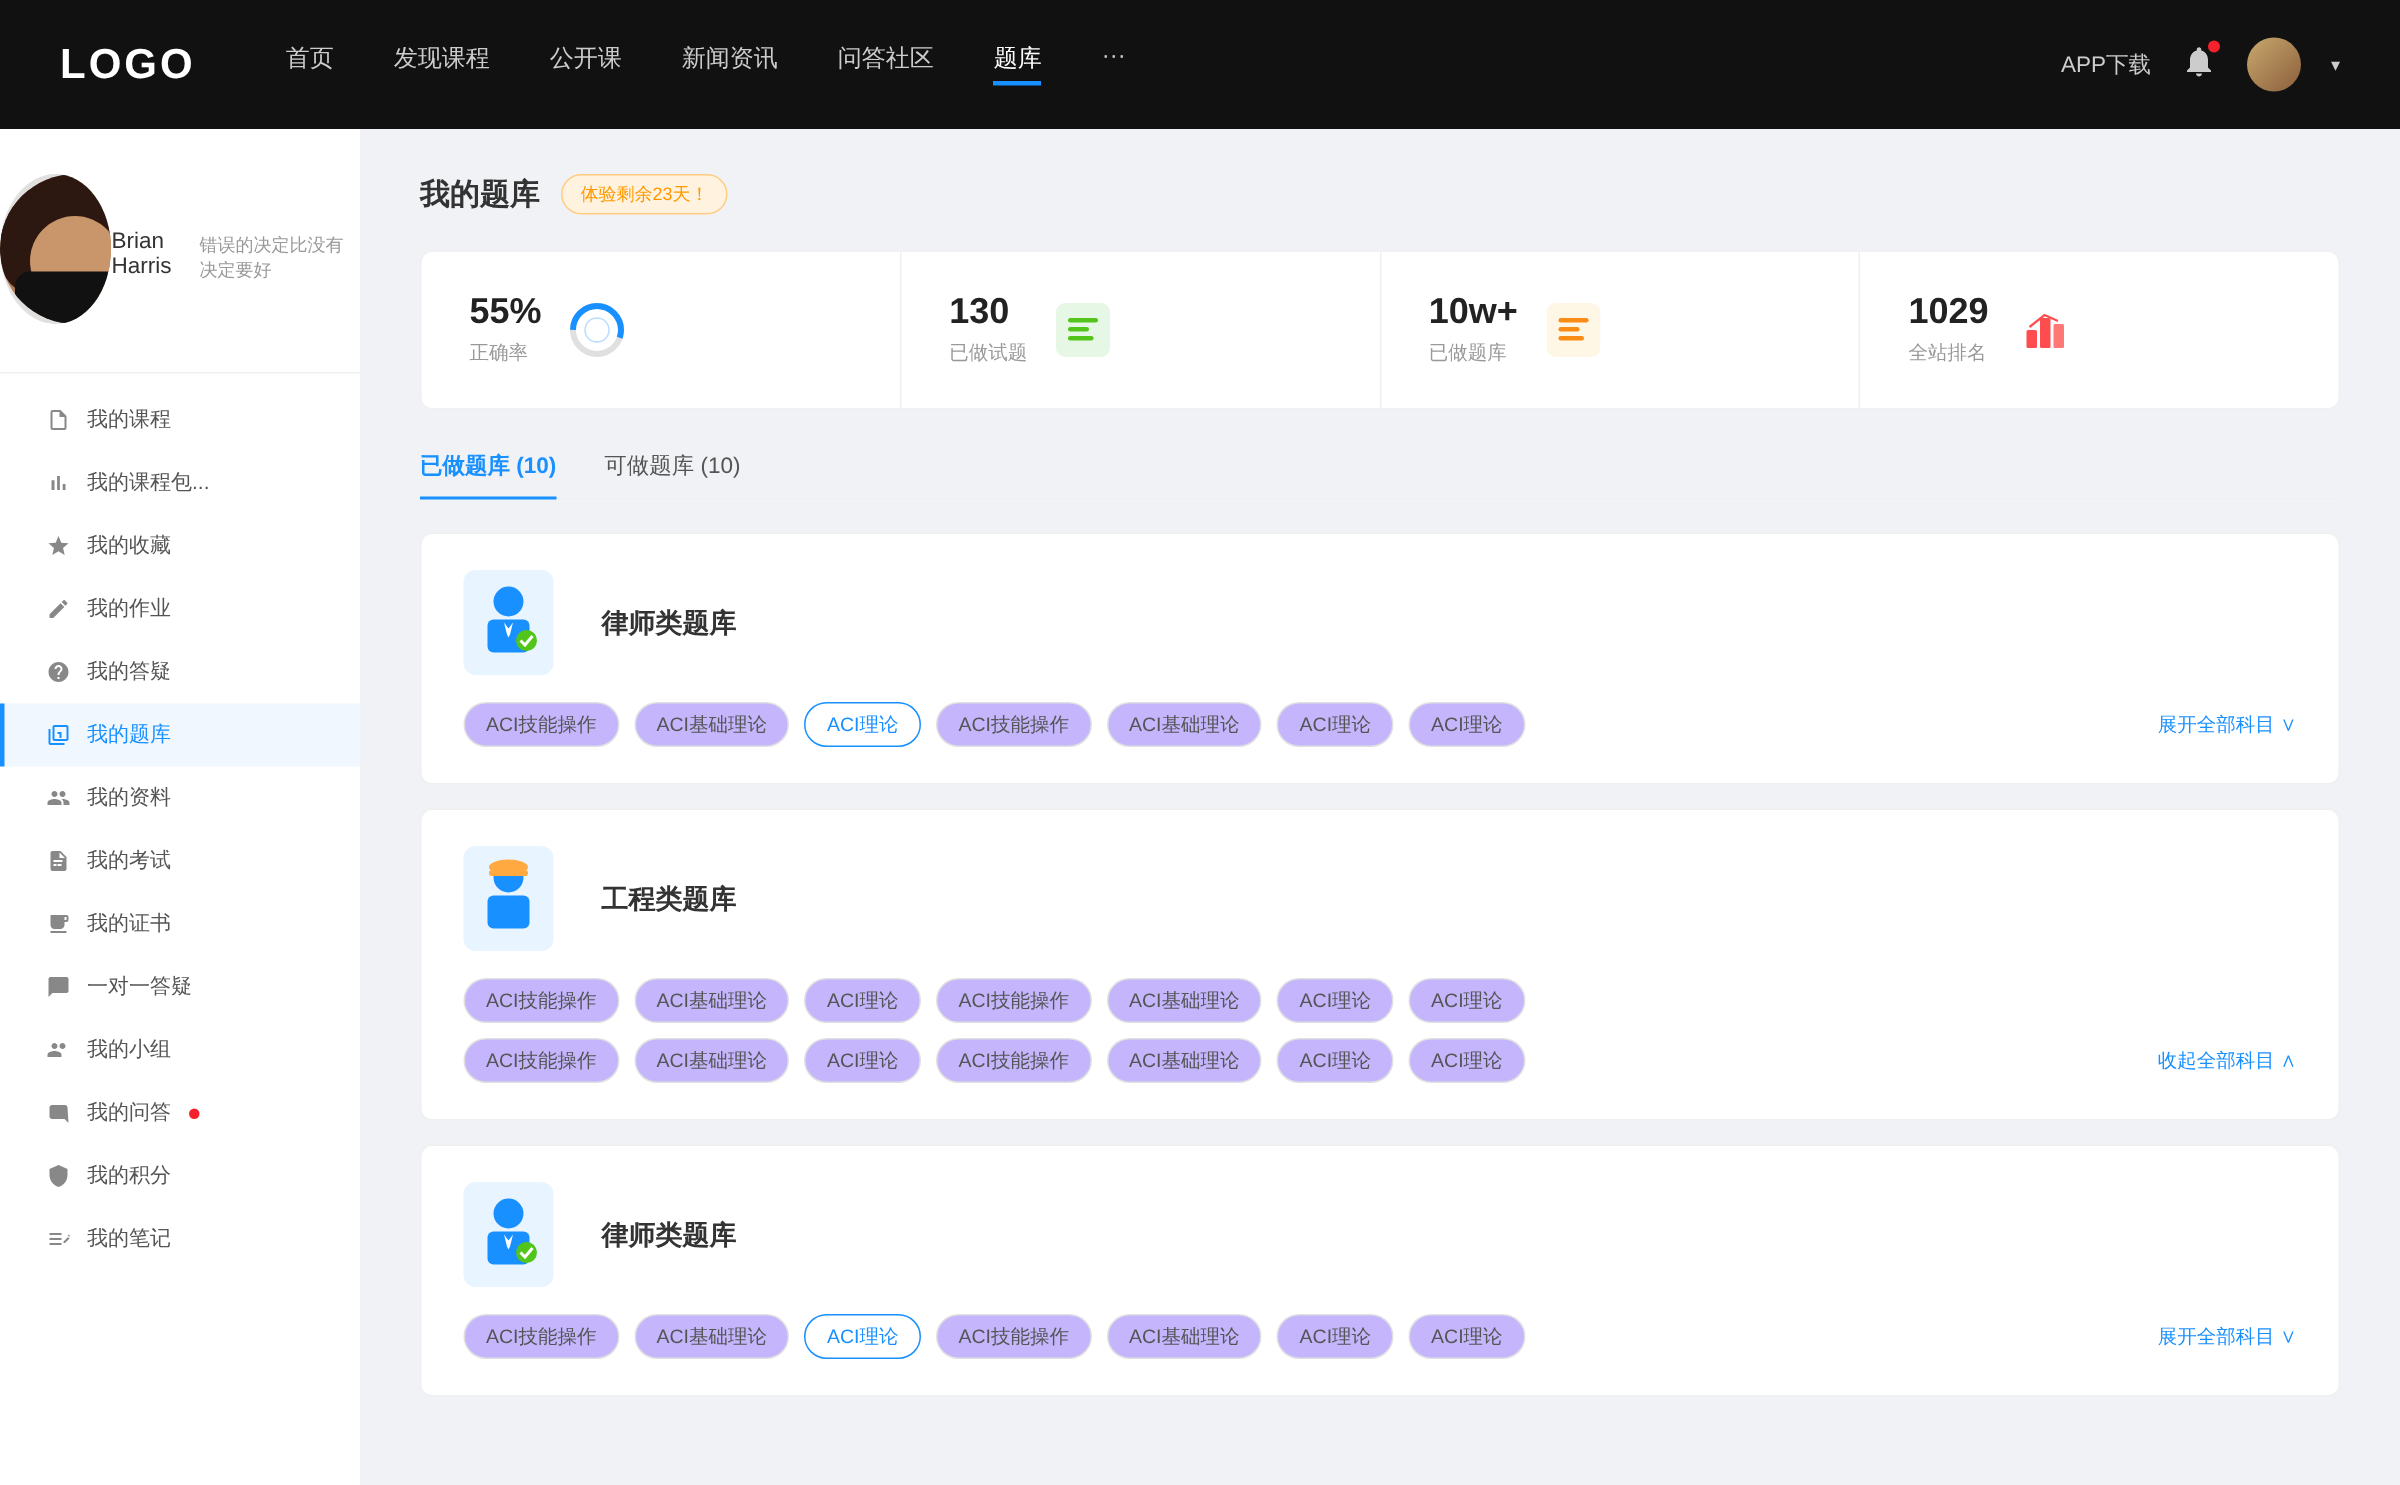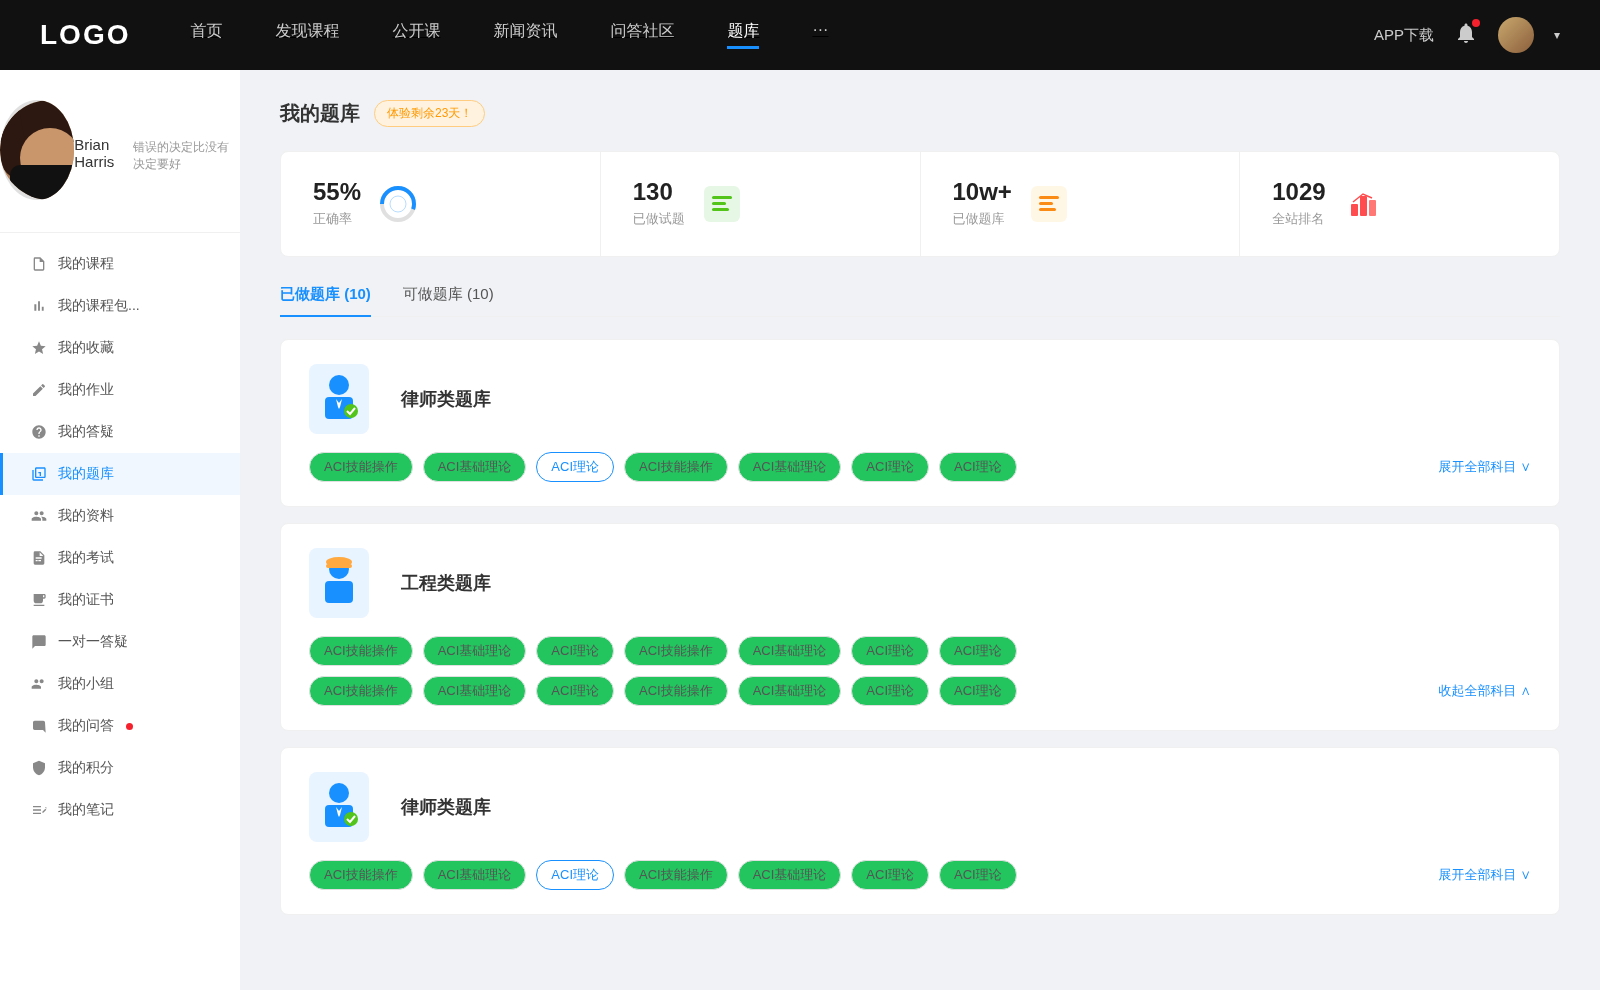--- a/index.html
+++ b/index.html
@@ -1,21 +1,21 @@
 <!DOCTYPE html>
 <html><head>
   <meta charset="utf-8">
   <style>
     * { margin: 0; padding: 0; box-sizing: border-box; }
     body { font-family: -apple-system, BlinkMacSystemFont, 'PingFang SC', 'Microsoft YaHei', sans-serif; background: #f0f2f5; width: 1600px; min-height: 990px; overflow-x: hidden; }
 
     
-    .topnav { background: #111; height: 70px; display: flex; align-items: center; padding: 0 40px; position: relative; }
+    .topnav { background: #111; height: 86px; display: flex; align-items: center; padding: 0 40px; position: relative; }
     .topnav .logo { color: #fff; font-size: 28px; font-weight: bold; margin-right: 60px; letter-spacing: 2px; }
-    .topnav .nav-links { display: flex; gap: 53px; flex: 1; text-decoration: underline; }
+    .topnav .nav-links { display: flex; gap: 40px; flex: 1; }
     .topnav .nav-links a { color: #ccc; font-size: 16px; text-decoration: none; cursor: pointer; }
     .topnav .nav-links a.active { color: #fff; border-bottom: 3px solid #1890ff; padding-bottom: 4px; }
     .topnav .nav-right { display: flex; align-items: center; gap: 20px; }
     .topnav .nav-right .app-dl { color: #ccc; font-size: 15px; cursor: pointer; }
     .bell-icon { position: relative; cursor: pointer; }
     .bell-icon svg { width: 24px; height: 24px; fill: #ccc; }
     .bell-dot { width: 8px; height: 8px; background: #f5222d; border-radius: 50%; position: absolute; top: -2px; right: -2px; }
     .avatar-circle { width: 36px; height: 36px; border-radius: 50%; background: linear-gradient(135deg, #c9a96e, #8b5e3c); }
     .dropdown-arrow { color: #ccc; cursor: pointer; font-size: 12px; }
 
@@ -57,21 +57,21 @@
     .tab-item { font-size: 15px; color: #555; padding-bottom: 12px; cursor: pointer; position: relative; }
     .tab-item.active { color: #1890ff; font-weight: 600; }
     .tab-item.active::after { content: ''; position: absolute; bottom: -1px; left: 0; right: 0; height: 2px; background: #1890ff; }
 
     
     .bank-card { background: #fff; border-radius: 8px; margin-bottom: 16px; padding: 24px 28px; border: 1px solid #f0f0f0; }
     .bank-card-header { display: flex; align-items: center; gap: 32px; margin-bottom: 18px; }
     .bank-icon { width: 60px; height: 70px; background: #e8f4ff; border-radius: 8px; display: flex; align-items: center; justify-content: center; flex-shrink: 0; }
     .bank-title { font-size: 18px; font-weight: 600; color: #333; margin-bottom: 0; }
     .tags-row { display: flex; flex-wrap: wrap; gap: 10px; align-items: center; }
-    .tag { padding: 5px 14px; border-radius: 20px; font-size: 13px; background: #22c55e; color: #555; border: 1px solid #e0e0e0; cursor: pointer; }
+    .tag { padding: 5px 14px; border-radius: 20px; font-size: 13px; background: #c4b5fd; color: #555; border: 1px solid #e0e0e0; cursor: pointer; }
     .tag.active { background: #fff; color: #1890ff; border: 1px solid #1890ff; border-radius: 20px; }
     .expand-link { margin-left: auto; color: #1890ff; font-size: 13px; cursor: pointer; white-space: nowrap; flex-shrink: 0; }
     .collapse-link { margin-left: auto; color: #1890ff; font-size: 13px; cursor: pointer; white-space: nowrap; flex-shrink: 0; }
     .tags-row-2 { display: flex; flex-wrap: wrap; gap: 10px; align-items: center; margin-top: 10px; }
   </style>
 </head>
 <body>
 
 <nav class="topnav">
   <div class="logo">LOGO</div>

